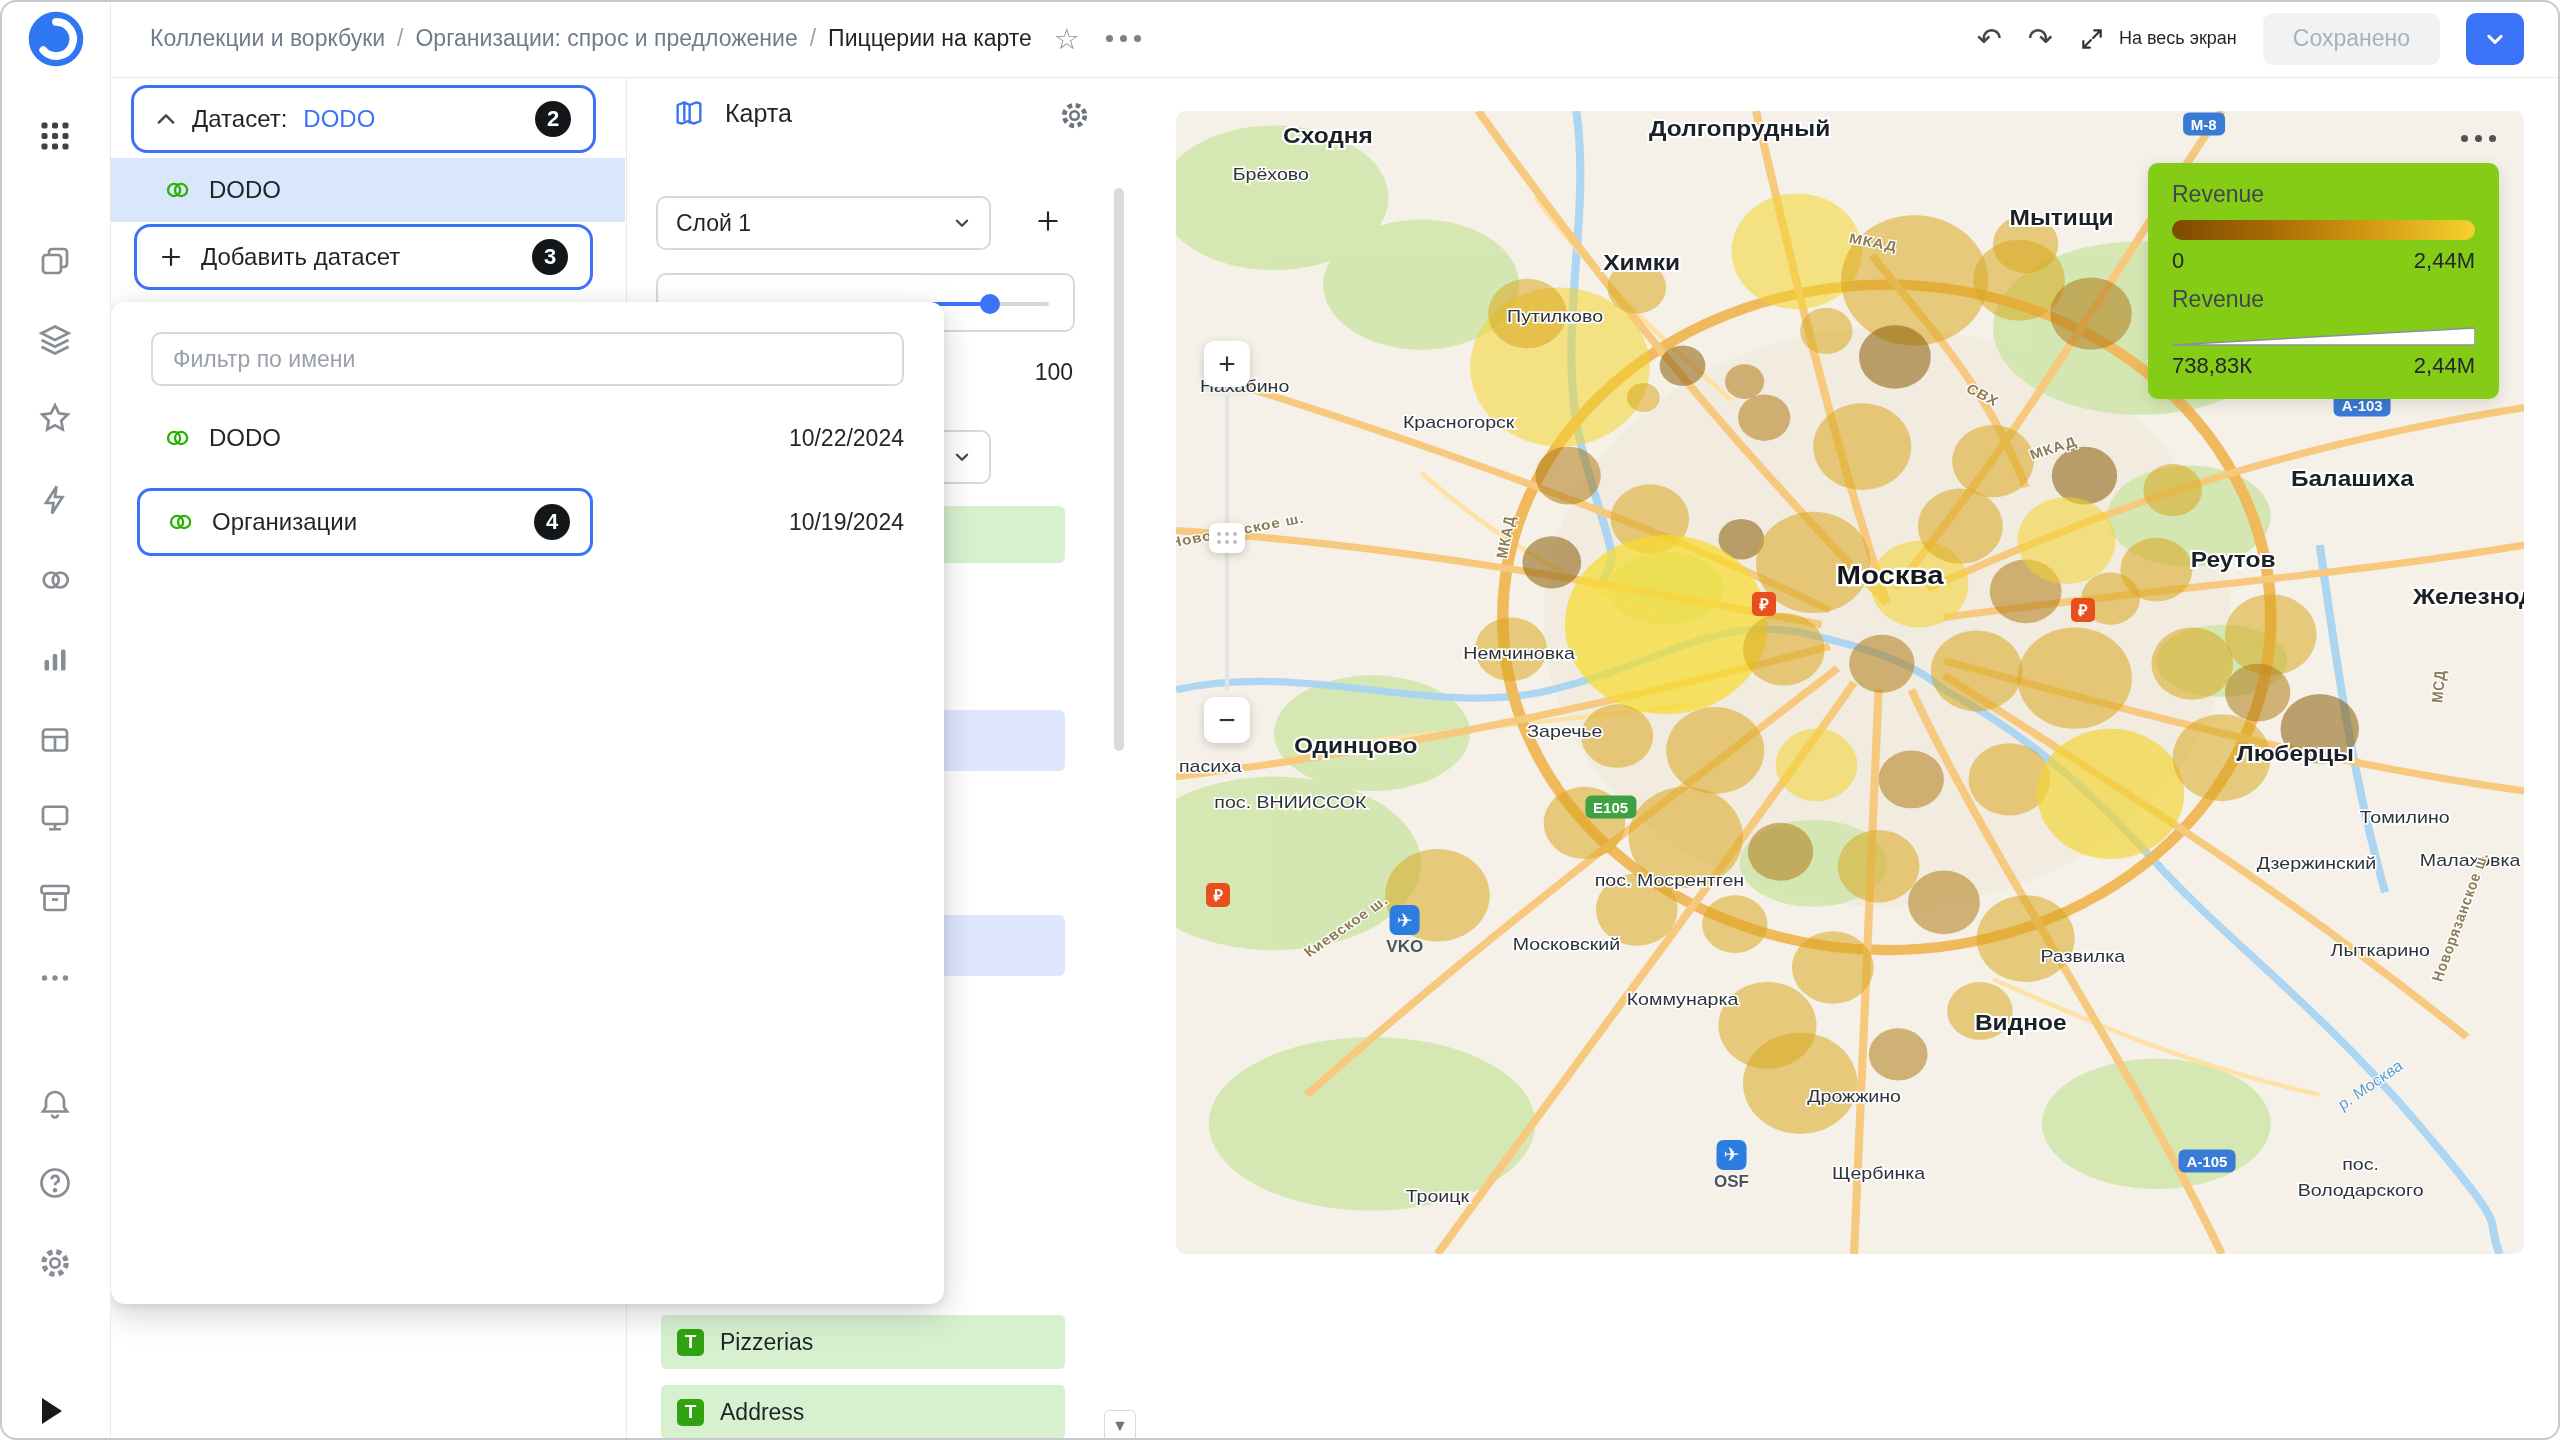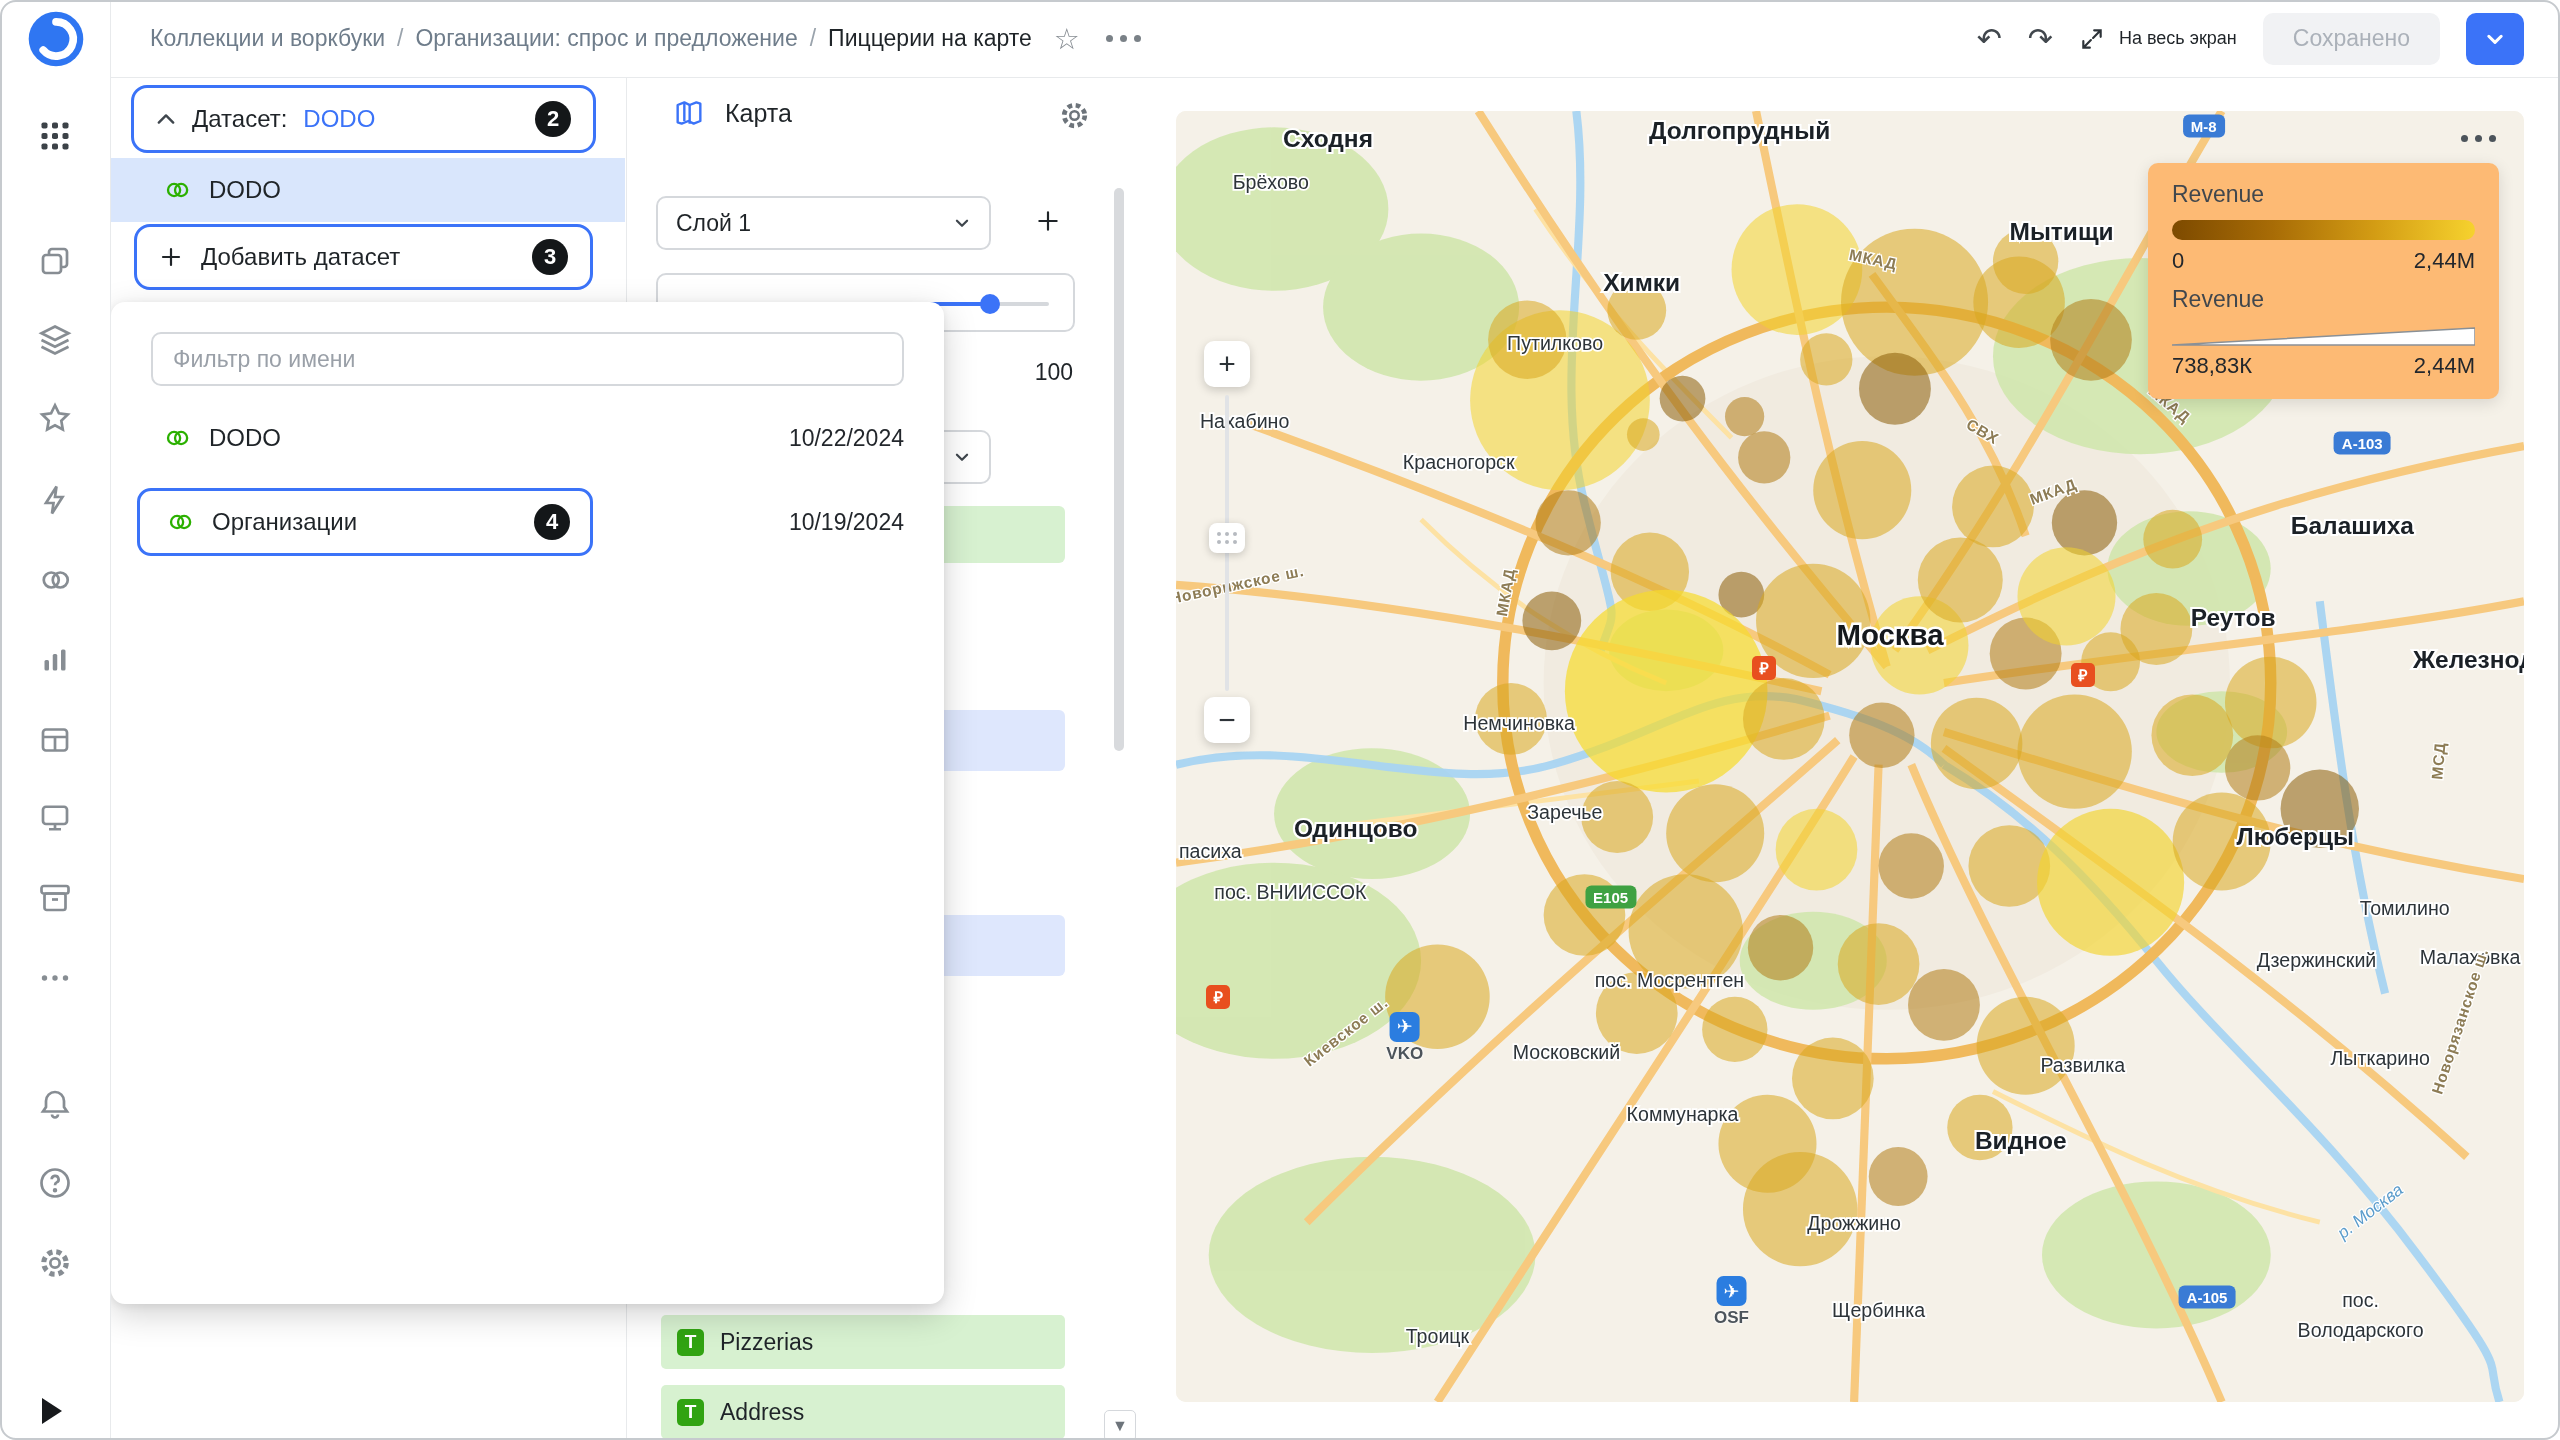--- a/index.html
+++ b/index.html
@@ -71,21 +71,21 @@
   .sl-max{position:absolute;top:281px;right:58px;font-size:23px;color:#1f2428;}
   .strip{position:absolute;left:30px;width:409px;border-radius:6px;}
   .chip{position:absolute;left:35px;width:404px;height:54px;background:#d7f1d0;border-radius:5px;
         display:flex;align-items:center;gap:16px;padding-left:16px;box-sizing:border-box;font-size:23px;}
   .t-ic{width:27px;height:27px;border-radius:5px;background:#31a312;color:#fff;font-size:19px;font-weight:700;
         display:flex;align-items:center;justify-content:center;}
   .cp-scroll{position:absolute;left:488px;top:110px;width:10px;height:563px;border-radius:5px;background:#d8dadd;}
   .scroll-dn{position:absolute;left:478px;top:1332px;width:30px;height:30px;border:1px solid #d5d8dc;border-radius:5px;
              display:flex;align-items:center;justify-content:center;color:#6d747b;font-size:16px;background:#fff;}
   
-  .map{position:absolute;left:1176px;top:111px;width:1348px;height:1291px;border-radius:10px;overflow:hidden;
+  .map{position:absolute;left:1176px;top:111px;width:1348px;height:1143px;border-radius:10px;overflow:hidden;
        background:#f5f1e8;z-index:10;}
   .map svg.base{position:absolute;inset:0;width:100%;height:100%;}
   .ml{paint-order:stroke;stroke:#fff;stroke-width:2.6px;font-family:"Liberation Sans",sans-serif;}
   .ml.city{font-size:15px;font-weight:700;fill:#1b2127;}
   .ml.capital{font-size:18px;font-weight:700;fill:#14181c;stroke-width:3px;}
   .ml.town{font-size:12px;fill:#2d3439;stroke-width:2.2px;}
   .ml.road{font-size:9.5px;fill:#8d7c55;stroke-width:1.6px;font-weight:600;letter-spacing:.5px;}
   .ml.water{font-size:10.5px;fill:#5b9ccb;font-style:italic;stroke-width:1.4px;}
   .map-ov{position:absolute;inset:0;}
   .road-badge{position:absolute;transform:translate(-50%,-50%);color:#fff;font-size:15px;font-weight:700;
@@ -100,21 +100,21 @@
   .ruble{position:absolute;transform:translate(-50%,-50%);width:24px;height:24px;border-radius:5px;background:#e84f1f;
          color:#fff;font-size:16px;font-weight:700;display:flex;align-items:center;justify-content:center;}
   .zoom-btn{position:absolute;left:28px;width:46px;height:46px;background:#fff;border-radius:10px;
             box-shadow:0 3px 10px rgba(0,0,0,.18);display:flex;align-items:center;justify-content:center;
             font-size:30px;color:#2d3338;}
   .zoom-track{position:absolute;left:49px;top:284px;width:4px;height:296px;background:#e1e3e6;border-radius:2px;}
   .zoom-handle{position:absolute;left:33px;top:412px;width:36px;height:30px;background:#fff;border-radius:8px;
                box-shadow:0 2px 8px rgba(0,0,0,.2);display:grid;grid-template-columns:repeat(3,5px);
                grid-template-rows:repeat(2,5px);gap:3px;place-content:center;}
   .zoom-handle i{width:4px;height:4px;border-radius:50%;background:#b6bac0;}
-  .legend{position:absolute;right:25px;top:52px;width:351px;background:#fdba74;border-radius:10px;
+  .legend{position:absolute;right:25px;top:52px;width:351px;background:#84cc16;border-radius:10px;
           box-shadow:0 4px 16px rgba(0,0,0,.12);padding:18px 24px 20px;box-sizing:border-box;}
   .lg-title{font-size:23px;color:#41474d;margin-bottom:12px;}
   .lg-grad{height:20px;border-radius:10px;background:linear-gradient(90deg,#7d4a00,#a86c06,#d39c14,#f6d22e);margin-bottom:8px;}
   .lg-row{display:flex;justify-content:space-between;font-size:22px;color:#23272c;margin-bottom:12px;}
   .map-dots{position:absolute;right:28px;top:24px;display:flex;gap:7px;}
   .map-dots i{width:7px;height:7px;border-radius:50%;background:#4c545b;}
 </style>
 </head>
 <body>
 

